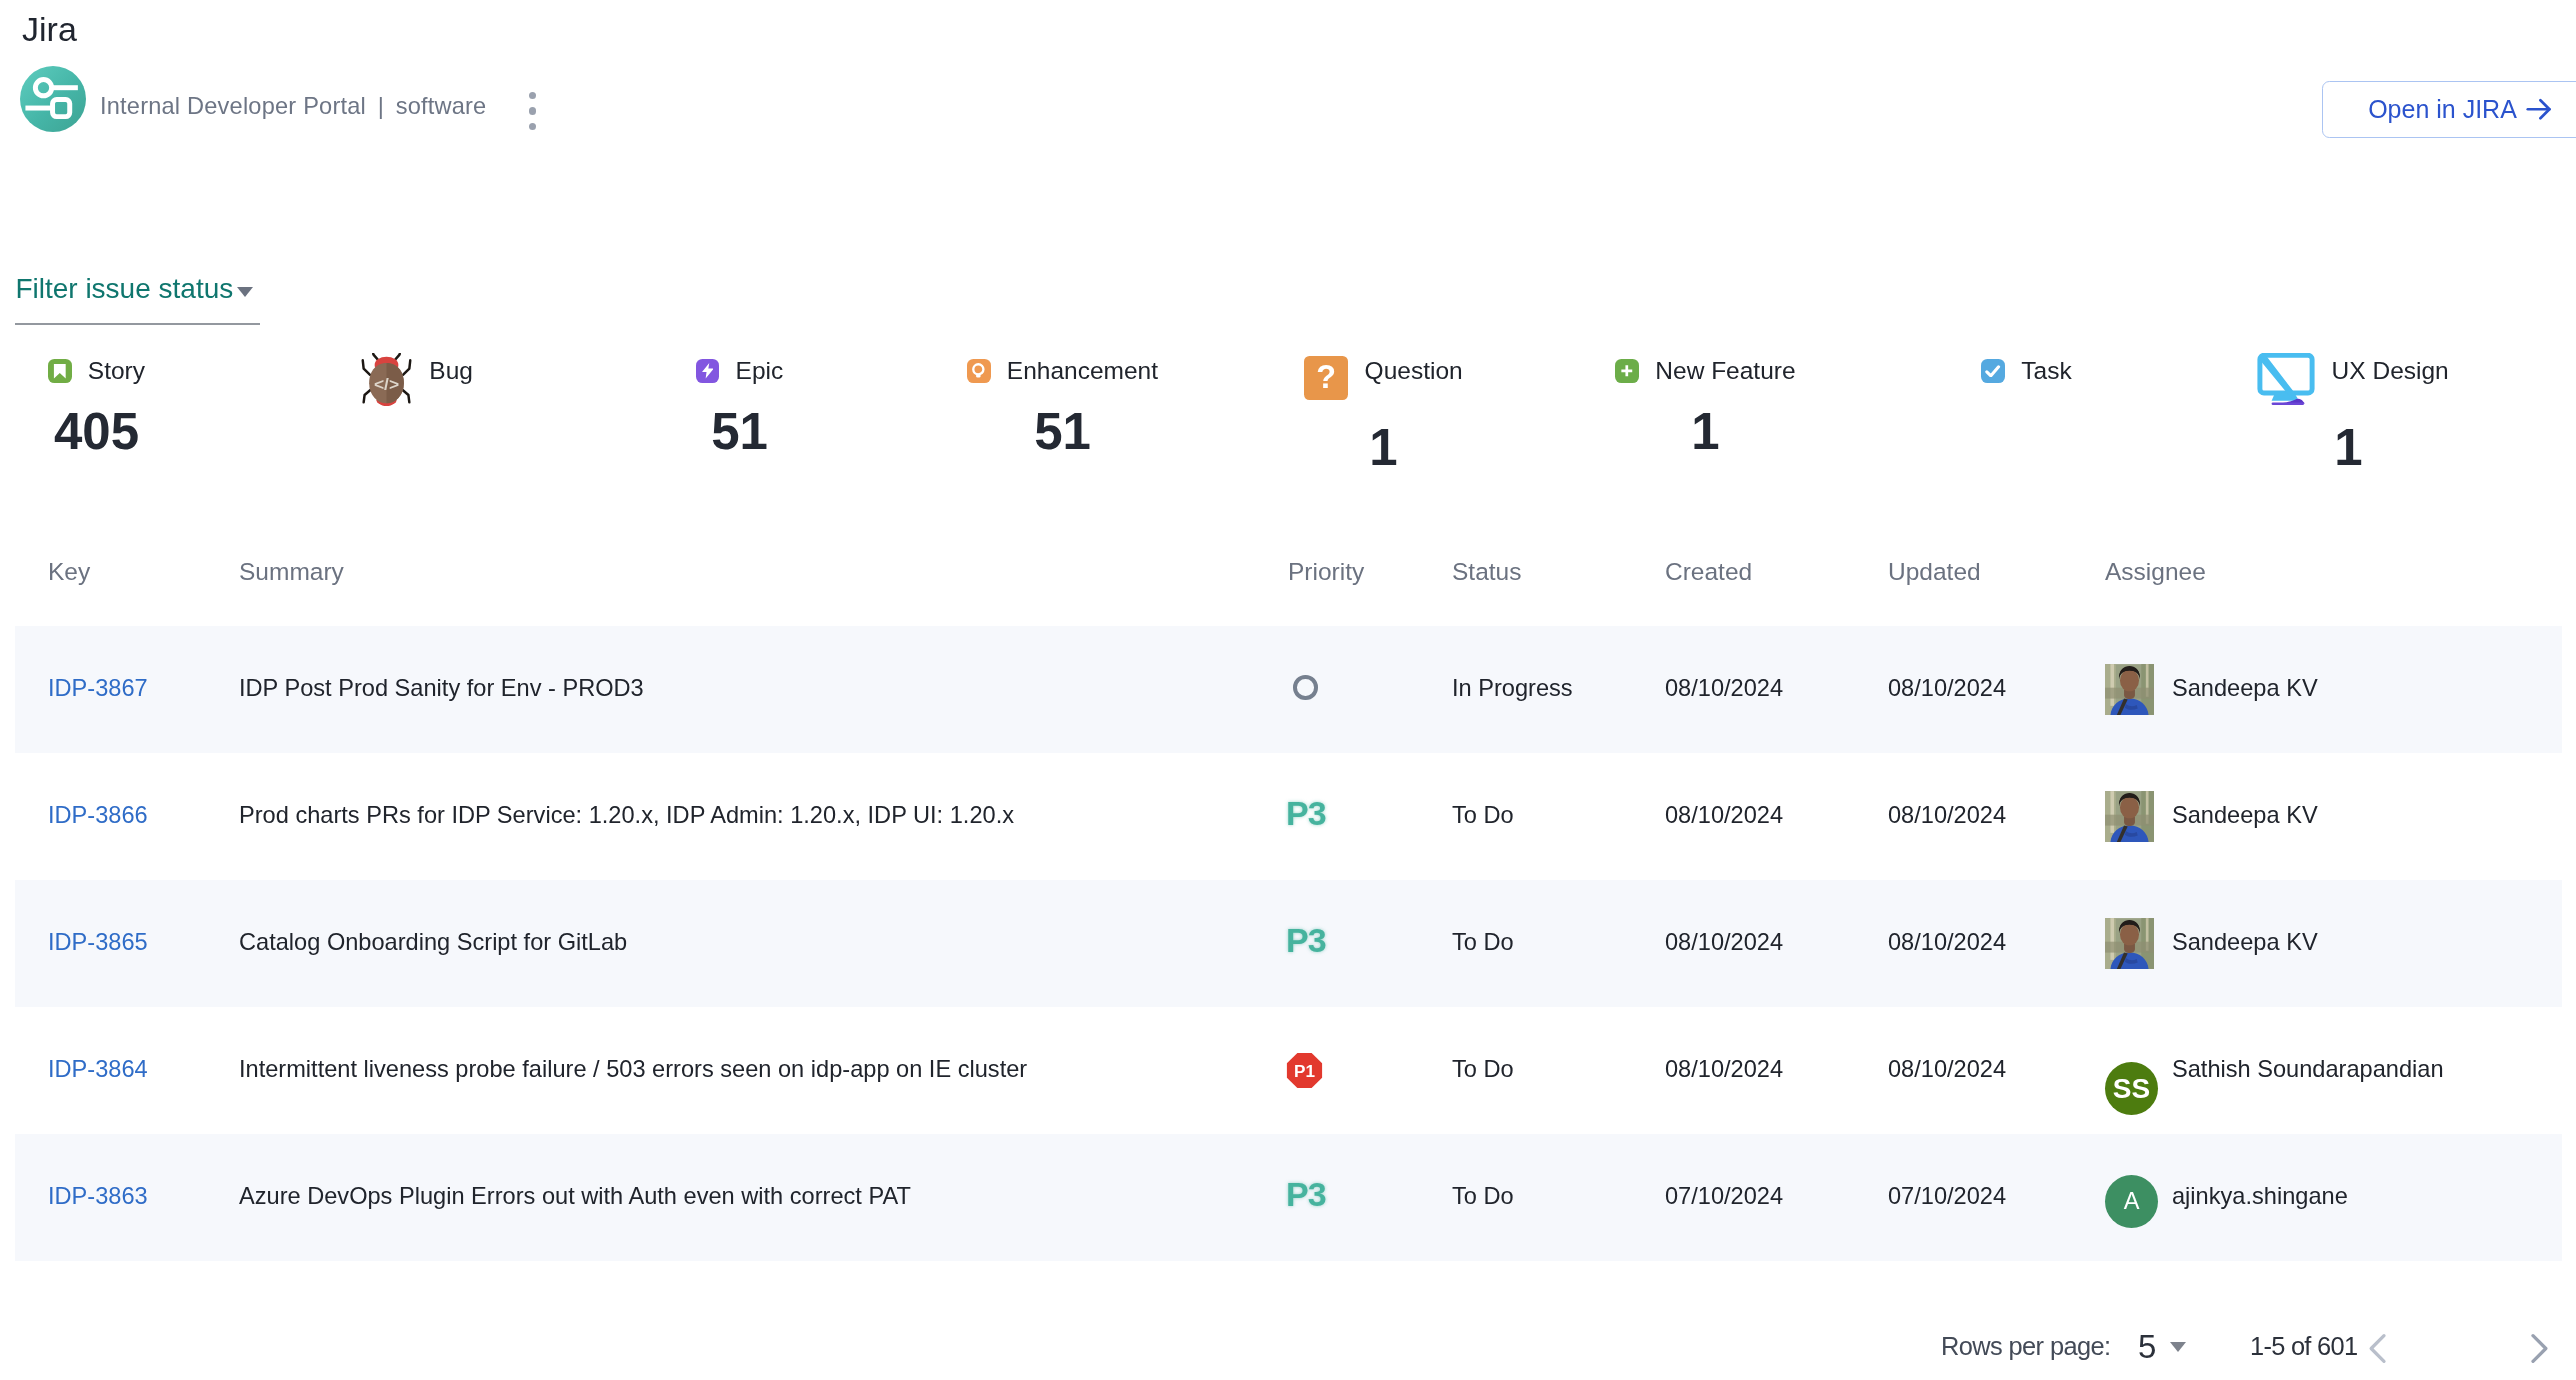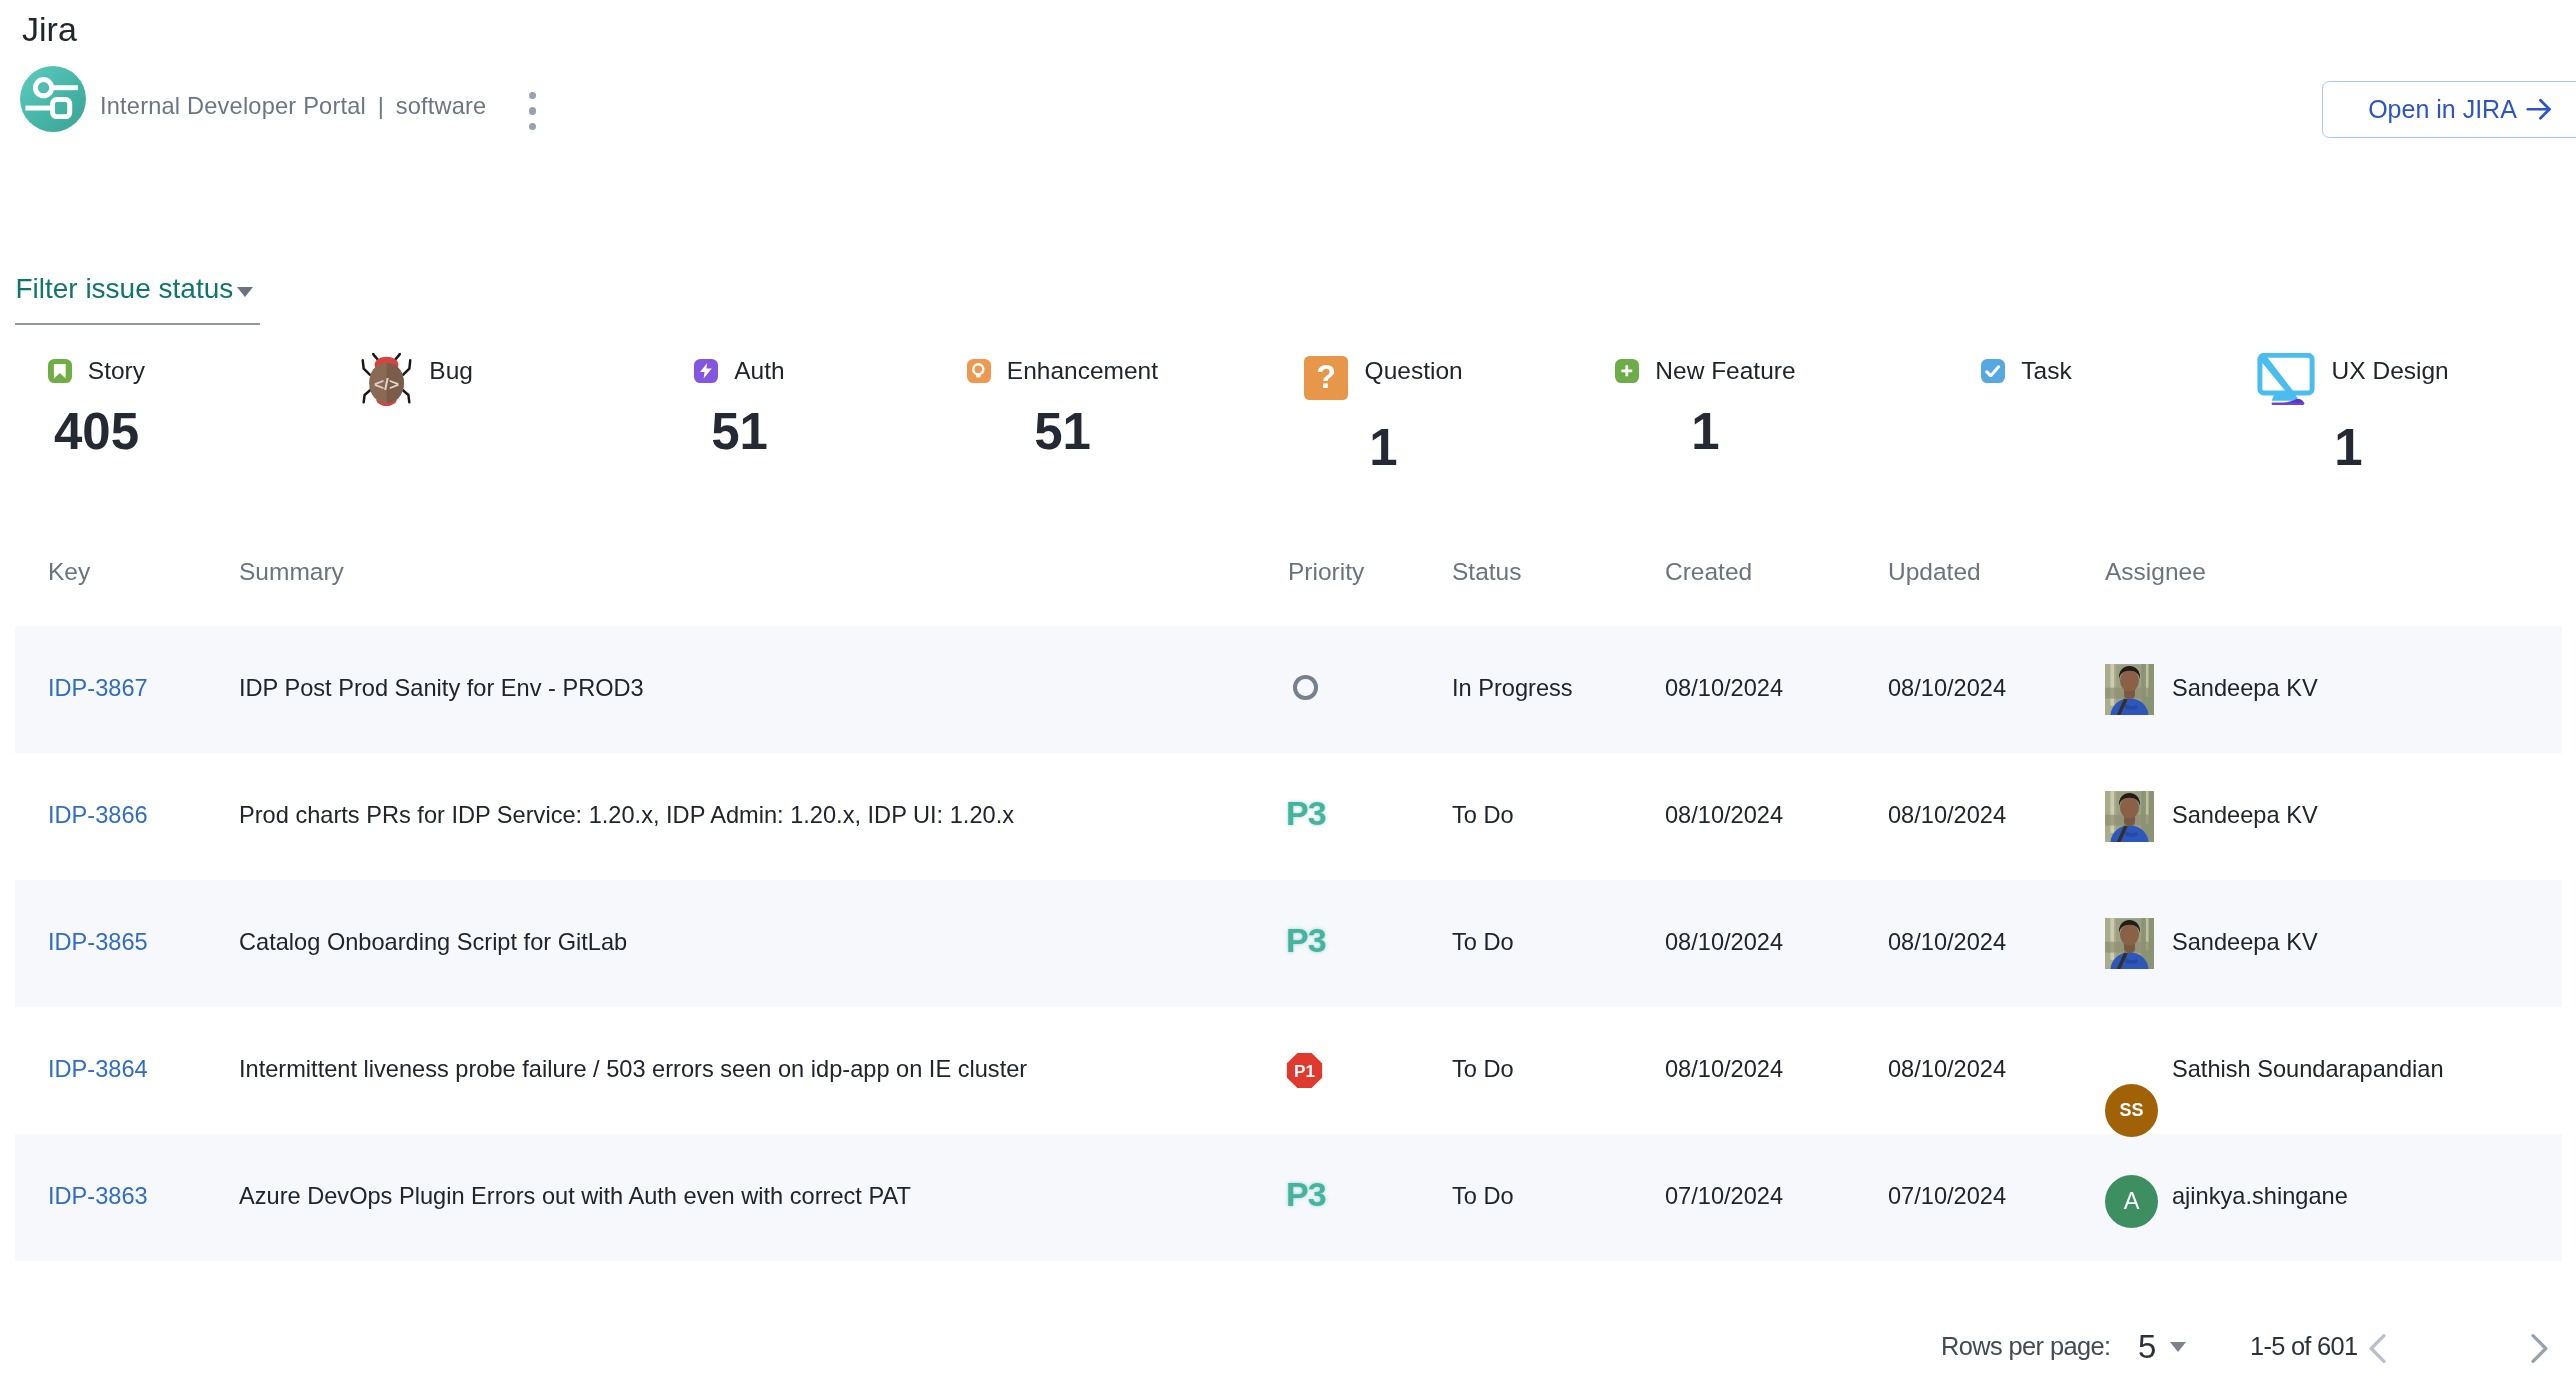--- a/index.html
+++ b/index.html
@@ -95,21 +95,21 @@
     <span class="txt">Bug</span>
   </div>
 </div>
 <div class="stat" style="left:549px">
   <div class="slab">
     <span class="sico" style="background:#8256e0">
       <svg width="11.8" height="15.4" viewBox="0 0 13 17">
           <path d="M8 0 L0 10 h5 L4 17 L13 6 h-6 z" fill="#fff"></path>
         </svg>
     </span>
-      <span class="txt">Auth</span>
+      <span class="txt">Epic</span>
   </div>
   <div class="sval">51</div>
 </div>
 <div class="stat" style="left:872px">
   <div class="slab">
     <span class="sico" style="background:#ef9950">
       <svg width="12.7" height="16.3" viewBox="0 0 14 18">
           <circle cx="7" cy="7" r="5.6" fill="none" stroke="#fff" stroke-width="2.6"></circle>
           <rect x="4.6" y="12" width="4.8" height="4" rx="1.5" fill="#fff"></rect>
         </svg>
@@ -250,21 +250,21 @@
 
 <div class="abs key" style="left:48px;top:1056px">IDP-3864</div>
 <div class="abs sum" style="left:239px;top:1056px">Intermittent liveness probe failure / 503 errors seen on idp-app on IE cluster</div>
 <svg class="abs" style="left:1286px;top:1052px" width="37" height="37" viewBox="0 0 41 41">
   <path d="M12.6 1 H28.4 L40 12.6 V28.4 L28.4 40 H12.6 L1 28.4 V12.6 Z" fill="#e2392e"></path>
   <text x="20.5" y="28" font-size="19" font-weight="700" fill="#fff" text-anchor="middle" font-family="Liberation Sans">P1</text>
 </svg>
 <div class="abs cell" style="left:1452px;top:1056px">To Do</div>
 <div class="abs cell" style="left:1665px;top:1056px">08/10/2024</div>
 <div class="abs cell" style="left:1888px;top:1056px">08/10/2024</div>
-<div class="abs cav" style="left:2105px;top:1084px;background:#a16207;font-size:18px">SS</div>
+<div class="abs cav" style="left:2105px;top:1062px;background:#4d7c0f;font-size:28px">SS</div>
 <div class="abs cell" style="left:2172px;top:1056px">Sathish Soundarapandian</div>
 
 <div class="abs key" style="left:48px;top:1183px">IDP-3863</div>
 <div class="abs sum" style="left:239px;top:1183px">Azure DevOps Plugin Errors out with Auth even with correct PAT</div>
 <div class="abs p3" style="left:1286px;top:1177px">P3</div>
 <div class="abs cell" style="left:1452px;top:1183px">To Do</div>
 <div class="abs cell" style="left:1665px;top:1183px">07/10/2024</div>
 <div class="abs cell" style="left:1888px;top:1183px">07/10/2024</div>
 <div class="abs cav" style="left:2105px;top:1175px;background:#3d8f62;font-size:23.6px;font-weight:400">A</div>
 <div class="abs cell" style="left:2172px;top:1183px">ajinkya.shingane</div>

